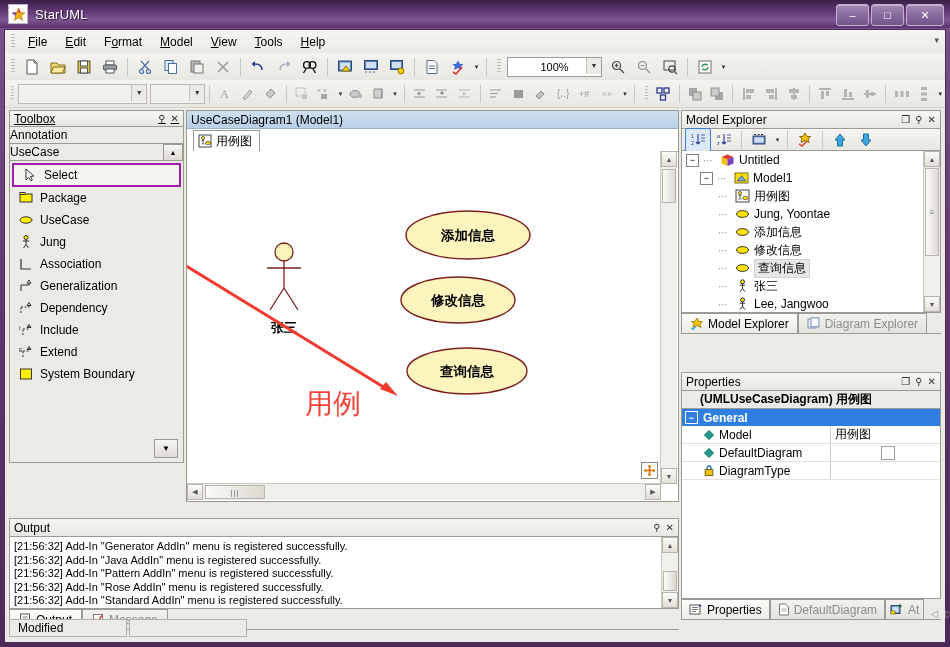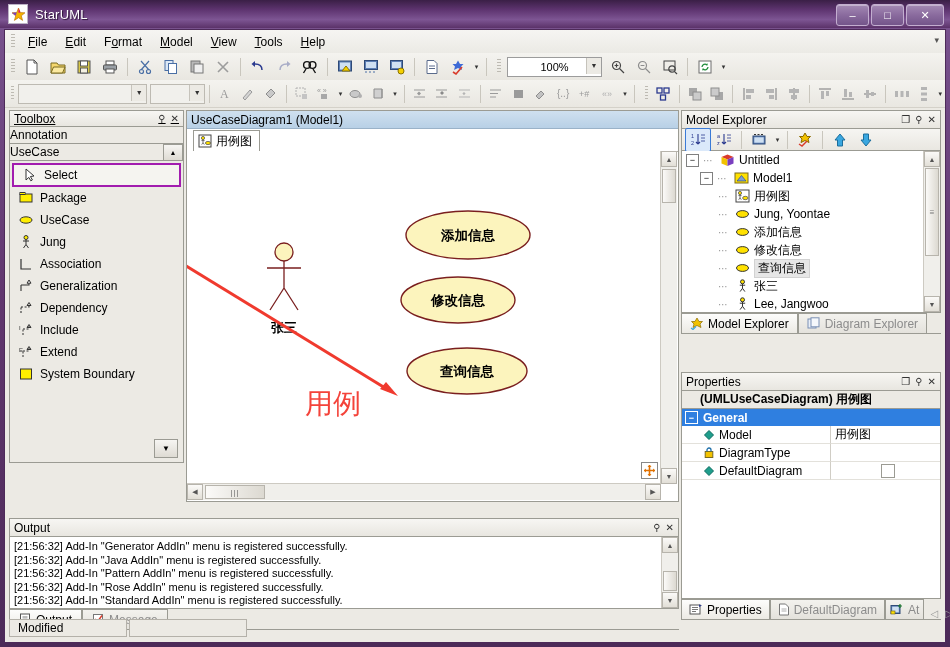--- a/index.html
+++ b/index.html
@@ -910,42 +910,42 @@
                 </svg>
             </span>
             <span>Model</span>
           </div>
           <div class="prop-val">用例图</div>
         </div>
 
         <div class="prop-row">
           <div class="prop-key">
             <span>
-              <svg width="10" height="11">
-                  <rect x="1.2" y="4.5" width="7.6" height="6" fill="#f2c200" stroke="#7a6a20"></rect>
-                  <path d="M3 4.5V3a2 2 0 0 1 4 0v1.5" fill="none" stroke="#1f6fa8" stroke-width="1.3"></path>
-                </svg>
-            </span>
-            <span>DiagramType</span>
-          </div>
-          <div class="prop-val"></div>
-        </div>
-
-        <div class="prop-row">
-          <div class="prop-key">
-            <span>
               <svg width="10" height="10">
                   <polygon points="5,0.5 9.5,5 5,9.5 0.5,5" fill="#1f9e8c" stroke="#0b6b5e"></polygon>
                 </svg>
             </span>
             <span>DefaultDiagram</span>
           </div>
           <div class="prop-val" style="justify-content:center;">
             <span style="width:12px;height:12px;border:1px solid #9b9b93;background:#fff;display:inline-block;"></span>
           </div>
+        </div>
+
+        <div class="prop-row">
+          <div class="prop-key">
+            <span>
+              <svg width="10" height="11">
+                  <rect x="1.2" y="4.5" width="7.6" height="6" fill="#f2c200" stroke="#7a6a20"></rect>
+                  <path d="M3 4.5V3a2 2 0 0 1 4 0v1.5" fill="none" stroke="#1f6fa8" stroke-width="1.3"></path>
+                </svg>
+            </span>
+            <span>DiagramType</span>
+          </div>
+          <div class="prop-val"></div>
         </div>
       </div>
 
       <div class="props-tabs">
         <div class="pt">
           <span>
             <svg width="14" height="13">
                 <rect x="1" y="2" width="10" height="9" fill="#fff" stroke="#555"></rect>
                 <path d="M3 4.5h6M3 6.5h6M3 8.5h4" stroke="#555" stroke-width=".8"></path>
                 <path d="M10 1.5l3 1-3 1.5z" fill="#2b3a8f"></path>

